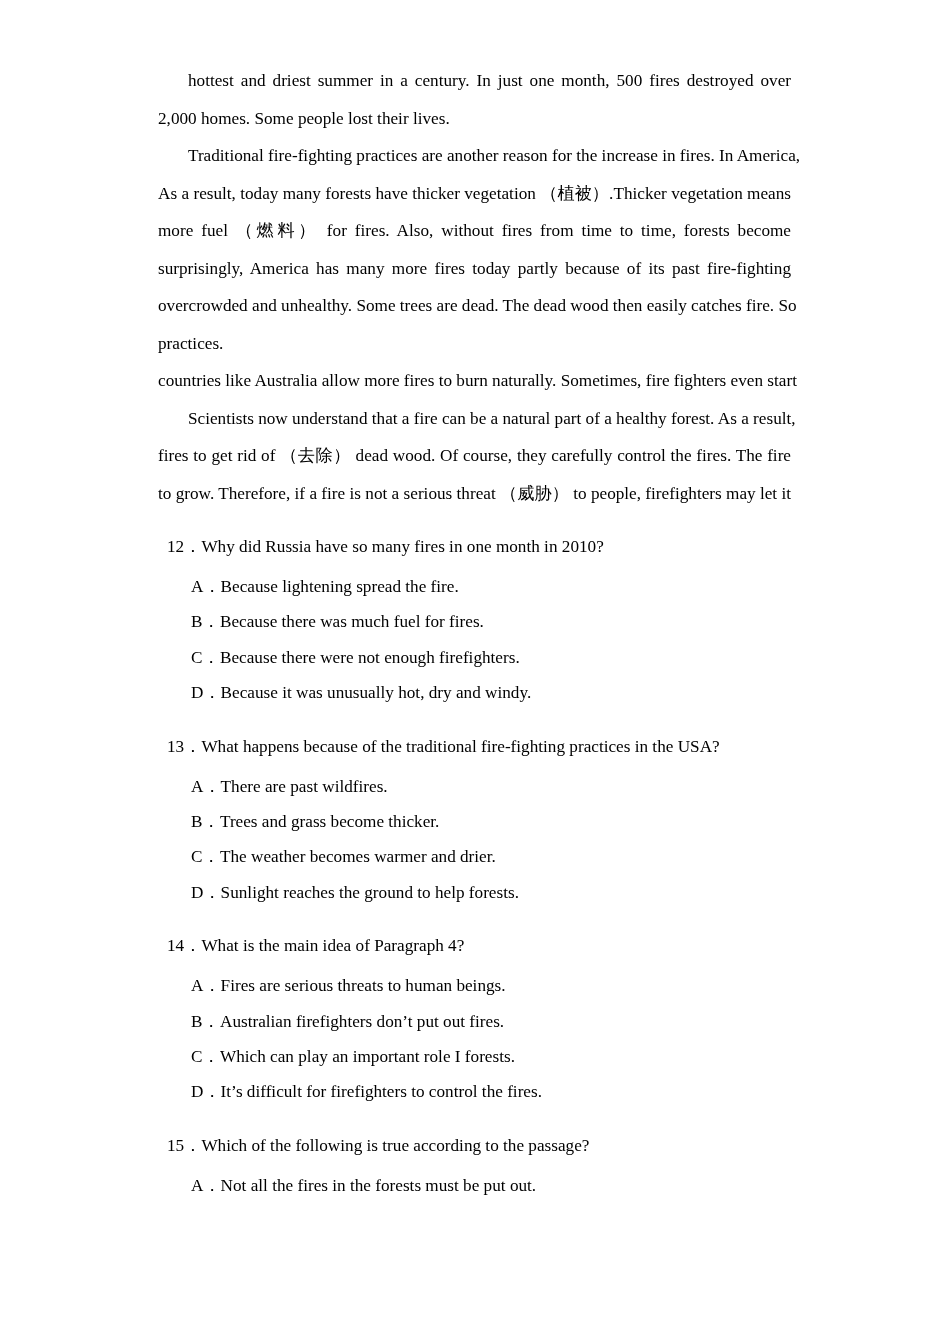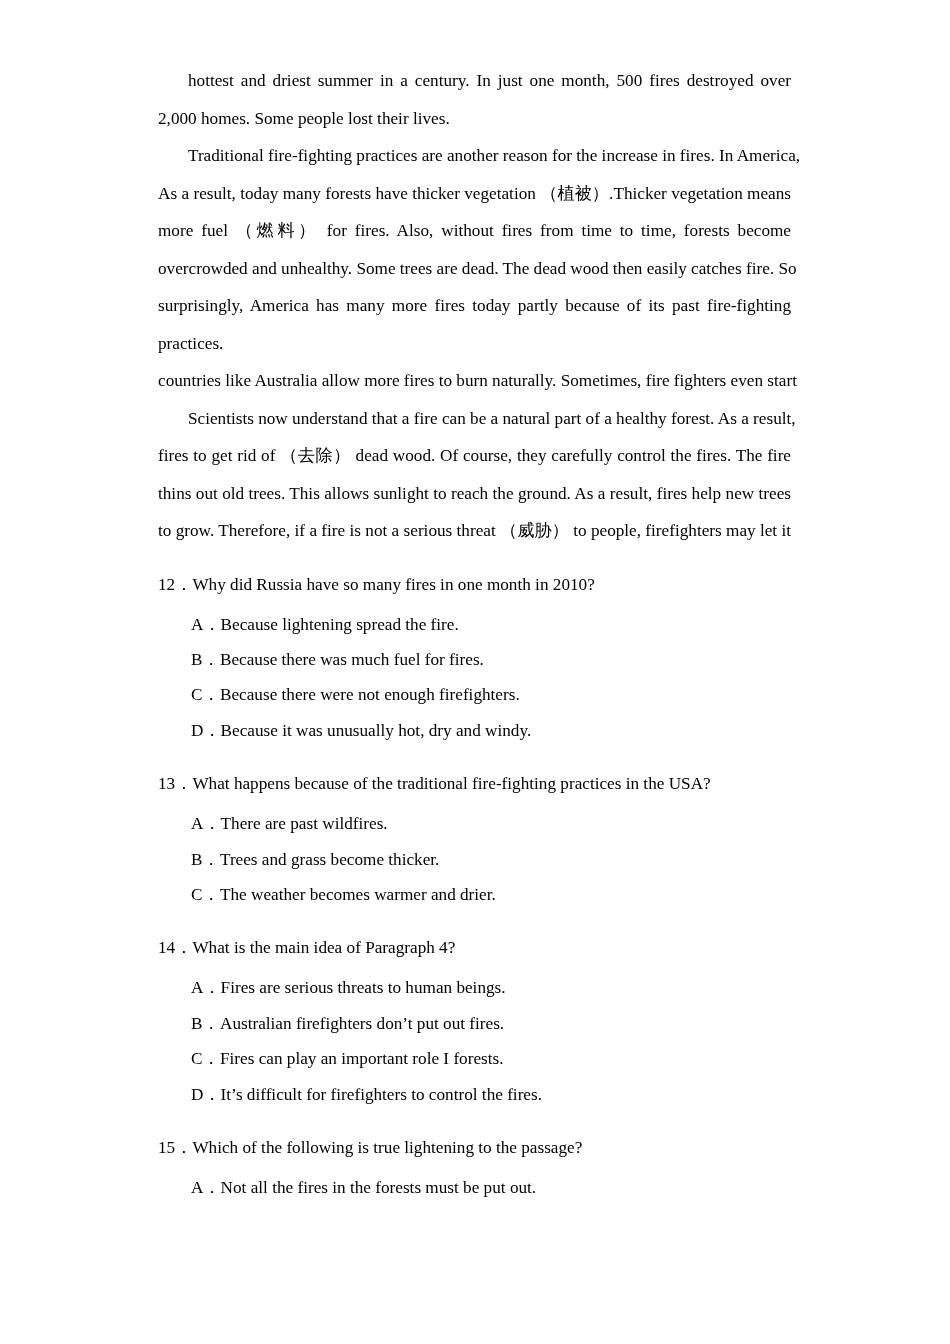--- a/index.html
+++ b/index.html
@@ -58,20 +58,21 @@
     margin: 0;
   }
   .q-stem {
     font-size: 17.2px;
     line-height: 45px;
     white-space: nowrap;
   }
   .q-num {
     display: inline-block;
     min-width: 32px;
+    margin-left: 9px;
   }
   .option {
     font-size: 17.2px;
     line-height: 35.4px;
     padding-left: 33px;
     white-space: nowrap;
   }
   .opt-letter {
     display: inline-block;
     min-width: 29px;
@@ -87,30 +88,29 @@
 
     <div class="para cont">
       <span class="jline indent">hottest and driest summer in a century. In just one month, 500 fires destroyed over</span>
       <span class="jline last">2,000 homes. Some people lost their lives.</span>
     </div>
 
     <div class="para">
       <span class="jline indent">Traditional fire-fighting practices are another reason for the increase in fires. In America,</span>
       <span class="jline">As a result, today many forests have thicker vegetation （植被）.Thicker vegetation means</span>
       <span class="jline">more fuel （燃料） for fires. Also, without fires from time to time, forests become</span>
+      <span class="jline">surprisingly, America has many more fires today partly because of its past fire-fighting</span>
       <span class="jline">overcrowded and unhealthy. Some trees are dead. The dead wood then easily catches fire. So</span>
-      <span class="jline">surprisingly, America has many more fires today partly because of its past fire-fighting</span>
       <span class="jline last">practices.</span>
     </div>
 
     <div class="para">
       <span class="jline">countries like Australia allow more fires to burn naturally. Sometimes, fire fighters even start</span>
       <span class="jline indent">Scientists now understand that a fire can be a natural part of a healthy forest. As a result,</span>
       <span class="jline">fires to get rid of （去除） dead wood. Of course, they carefully control the fires. The fire</span>
-      <span class="jline">thins out old trees. This allows sunlight to reach the ground. As a result, fires help new trees</span>
       <span class="jline">to grow. Therefore, if a fire is not a serious threat （威胁） to people, firefighters may let it</span>
     </div>
 
     <div class="spacer-q12"></div>
 
     <div class="question-block">
       <div class="q-stem">
         <span class="q-num">12．</span><span>Why did Russia have so many fires in one month in 2010?</span>
       </div>
       <div class="option">
@@ -135,47 +135,50 @@
       </div>
       <div class="option">
         <span class="opt-letter">A．</span><span>There are past wildfires.</span>
       </div>
       <div class="option">
         <span class="opt-letter">B．</span><span>Trees and grass become thicker.</span>
       </div>
       <div class="option">
         <span class="opt-letter">C．</span><span>The weather becomes warmer and drier.</span>
       </div>
+      <div class="option">
+        <span class="opt-letter">D．</span><span>Sunlight reaches the ground to help forests.</span>
+      </div>
     </div>
 
     <div class="spacer-q"></div>
 
     <div class="question-block">
       <div class="q-stem">
         <span class="q-num">14．</span><span>What is the main idea of Paragraph 4?</span>
       </div>
       <div class="option">
         <span class="opt-letter">A．</span><span>Fires are serious threats to human beings.</span>
       </div>
       <div class="option">
         <span class="opt-letter">B．</span><span>Australian firefighters don’t put out fires.</span>
       </div>
       <div class="option">
-        <span class="opt-letter">C．</span><span>Fires can play an important role I forests.</span>
+        <span class="opt-letter">C．</span><span>Which can play an important role I forests.</span>
       </div>
       <div class="option">
         <span class="opt-letter">D．</span><span>It’s difficult for firefighters to control the fires.</span>
       </div>
     </div>
 
     <div class="spacer-q"></div>
 
     <div class="question-block">
       <div class="q-stem">
-        <span class="q-num">15．</span><span>Which of the following is true lightening to the passage?</span>
+        <span class="q-num">15．</span><span>Which of the following is true according to the passage?</span>
       </div>
       <div class="option">
         <span class="opt-letter">A．</span><span>Not all the fires in the forests must be put out.</span>
       </div>
     </div>
 
   </div>
 </div>
 
 </body></html>

